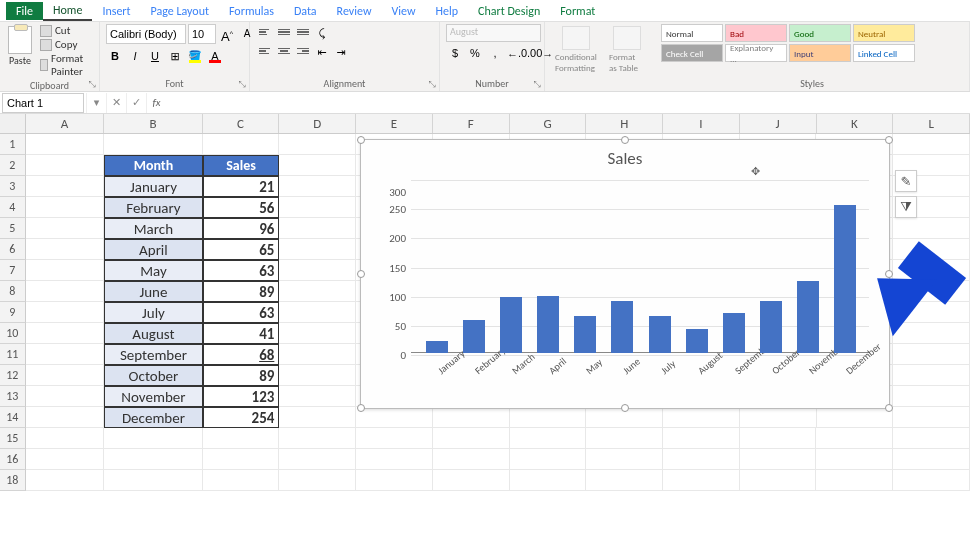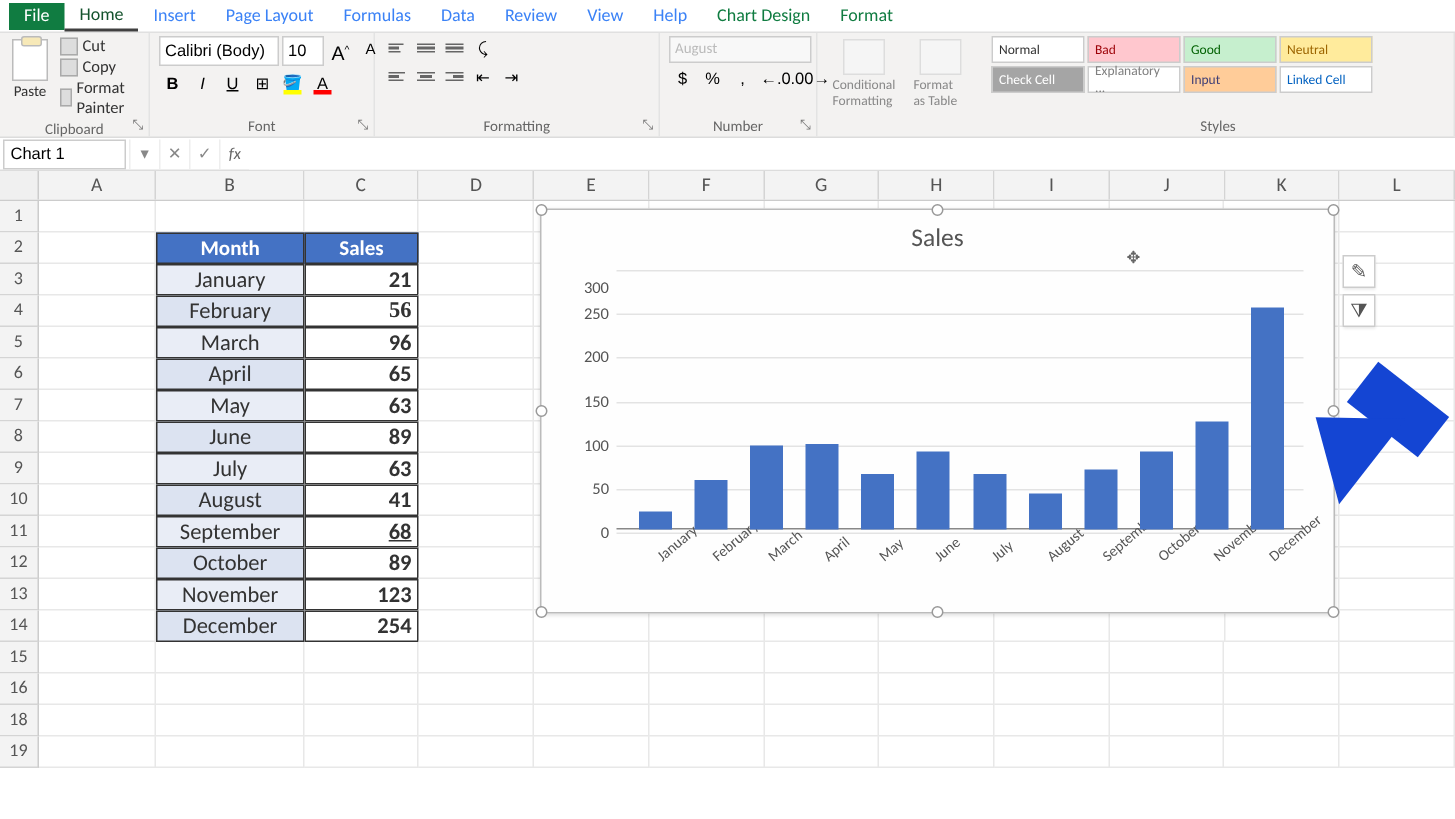--- a/index.html
+++ b/index.html
@@ -206,21 +206,21 @@
           <div class="align-btn">
               <span></span>
               <span style="width:60%;margin-left:auto"></span>
               <span></span>
             </div>
           <button class="btn-sm">⇤</button>
           <button class="btn-sm">⇥</button>
         </div>
       </div>
     </div>
-    <div class="ribbon-group-label">Formatting</div>
+    <div class="ribbon-group-label">Alignment</div>
     <div class="ribbon-group-expand">⤡</div>
   </div>
 
   <div class="ribbon-group" style="width:105px">
     <div class="ribbon-group-body">
       <div class="num-col">
         <div class="num-select">August</div>
         <div class="num-row">
           <button class="btn-sm">$</button>
           <button class="btn-sm">%</button>
@@ -333,21 +333,21 @@
         <div class="cell" style="width: 78px;"></div>
         <div class="cell" style="width: 78px;"></div>
         <div class="cell" style="width: 78px;"></div>
         <div class="cell" style="width: 78px;"></div>
         <div class="cell" style="width: 78px;"></div>
       </div>
       <div class="row">
         <div class="row-h">4</div>
         <div class="cell" style="width: 80px;"></div>
         <div class="cell td-month td-alt" style="width: 100px;">February</div>
-        <div class="cell td-sales" style="width: 78px; font-family: Liberation Serif, serif;">56</div>
+        <div class="cell td-sales" style="width: 78px;">56</div>
         <div class="cell" style="width: 78px;"></div>
         <div class="cell" style="width: 78px;"></div>
         <div class="cell" style="width: 78px;"></div>
         <div class="cell" style="width: 78px;"></div>
         <div class="cell" style="width: 78px;"></div>
         <div class="cell" style="width: 78px;"></div>
         <div class="cell" style="width: 78px;"></div>
         <div class="cell" style="width: 78px;"></div>
         <div class="cell" style="width: 78px;"></div>
       </div>
@@ -526,35 +526,20 @@
         <div class="cell" style="width: 78px;"></div>
         <div class="cell" style="width: 78px;"></div>
         <div class="cell" style="width: 78px;"></div>
         <div class="cell" style="width: 78px;"></div>
         <div class="cell" style="width: 78px;"></div>
         <div class="cell" style="width: 78px;"></div>
         <div class="cell" style="width: 78px;"></div>
       </div>
       <div class="row">
         <div class="row-h">18</div>
-        <div class="cell" style="width: 80px;"></div>
-        <div class="cell" style="width: 100px;"></div>
-        <div class="cell" style="width: 78px;"></div>
-        <div class="cell" style="width: 78px;"></div>
-        <div class="cell" style="width: 78px;"></div>
-        <div class="cell" style="width: 78px;"></div>
-        <div class="cell" style="width: 78px;"></div>
-        <div class="cell" style="width: 78px;"></div>
-        <div class="cell" style="width: 78px;"></div>
-        <div class="cell" style="width: 78px;"></div>
-        <div class="cell" style="width: 78px;"></div>
-        <div class="cell" style="width: 78px;"></div>
-      </div>
-      <div class="row">
-        <div class="row-h">19</div>
         <div class="cell" style="width: 80px;"></div>
         <div class="cell" style="width: 100px;"></div>
         <div class="cell" style="width: 78px;"></div>
         <div class="cell" style="width: 78px;"></div>
         <div class="cell" style="width: 78px;"></div>
         <div class="cell" style="width: 78px;"></div>
         <div class="cell" style="width: 78px;"></div>
         <div class="cell" style="width: 78px;"></div>
         <div class="cell" style="width: 78px;"></div>
         <div class="cell" style="width: 78px;"></div>

